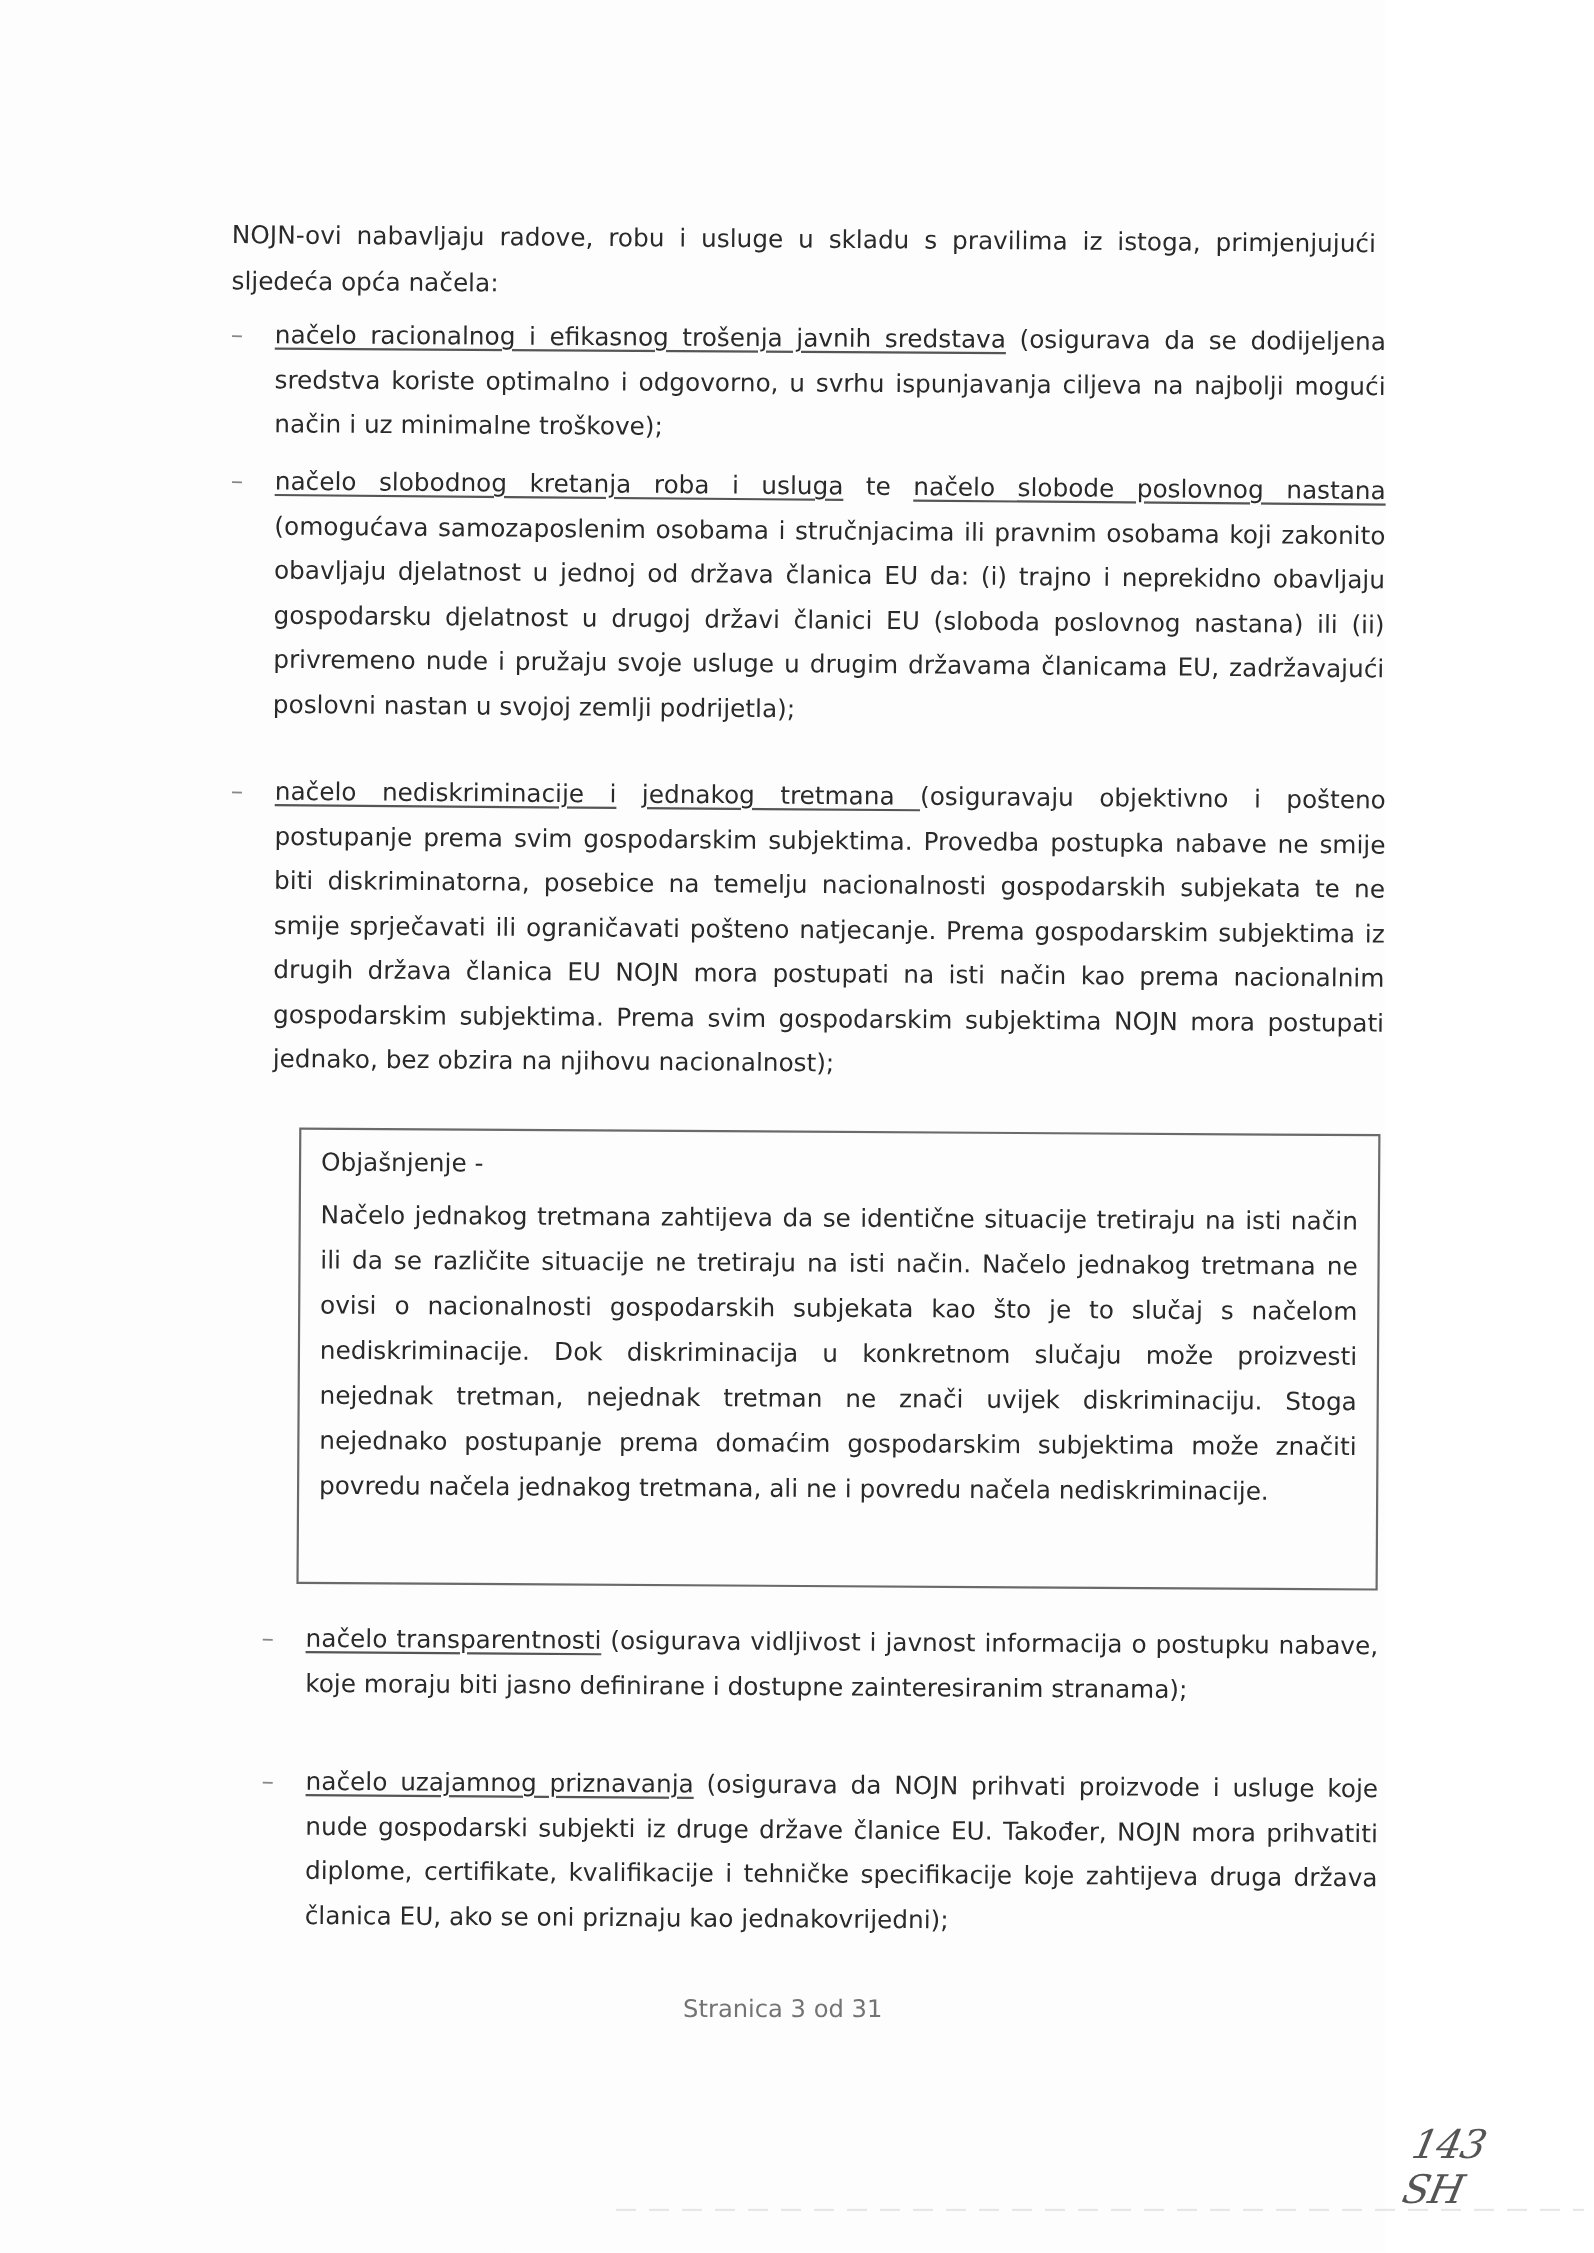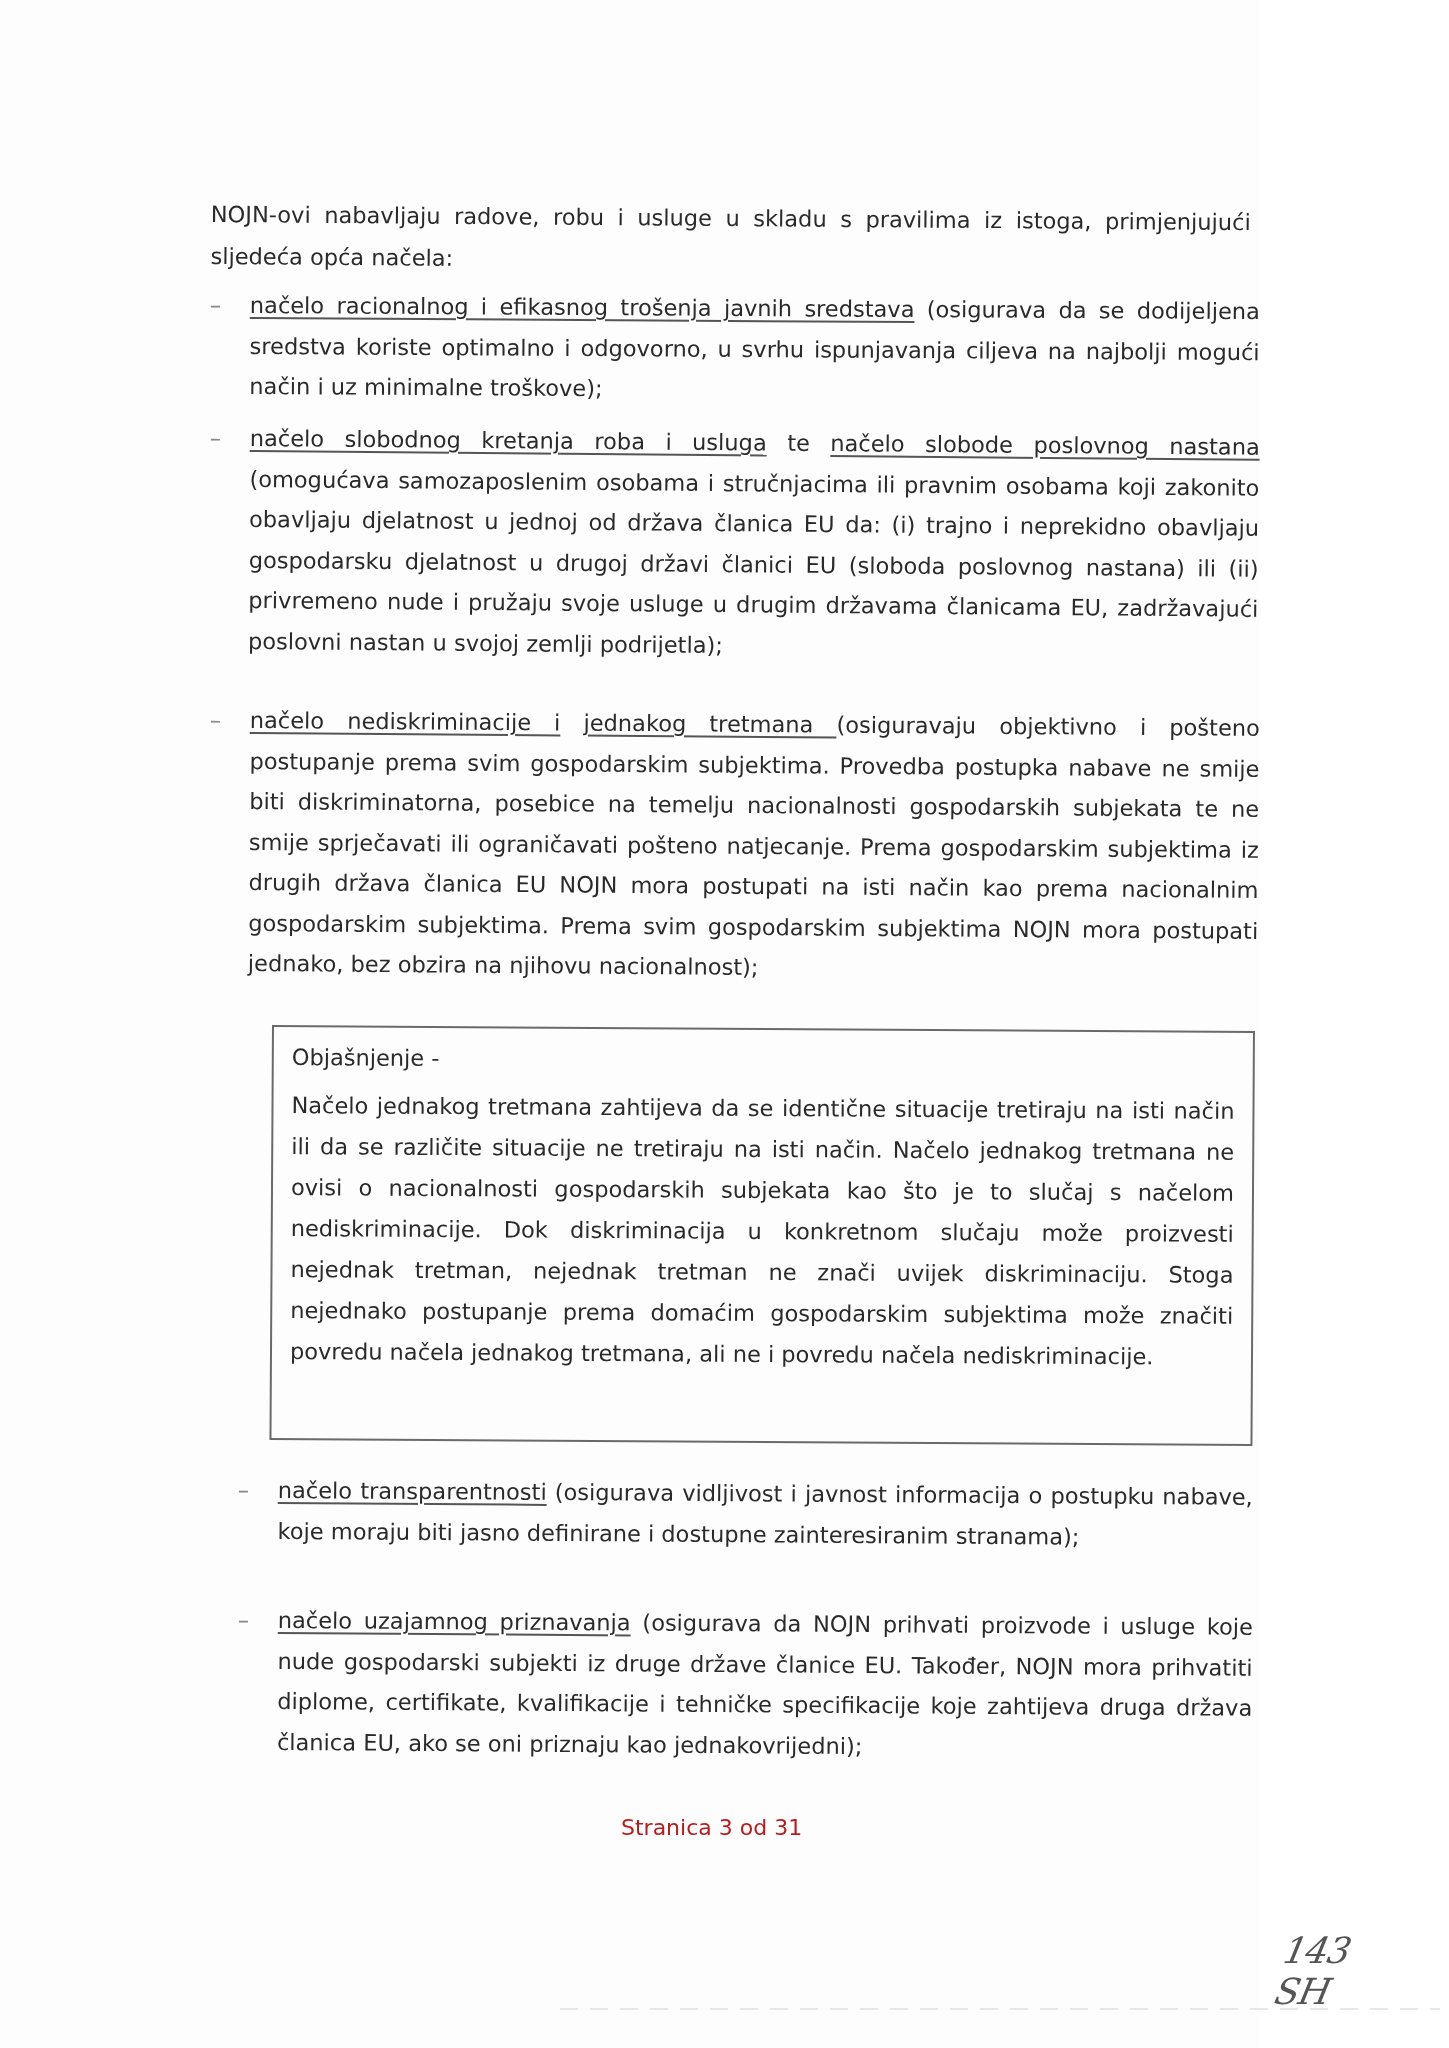--- a/index.html
+++ b/index.html
@@ -84,21 +84,21 @@
     .explain-body {
       font-size: 22.5px;
       line-height: 41px;
       text-align: justify;
     }
     .footer {
       position: absolute;
       left: 621px;
       top: 1815px;
       font-size: 22px;
-      color: #b91c1c;
+      color: #737373;
     }
     .handwritten {
       position: absolute;
       left: 1280px;
       top: 1930px;
       font-family: "DejaVu Serif", serif;
       font-style: italic;
       font-size: 36px;
       color: #555;
       transform: skewX(-12deg);

